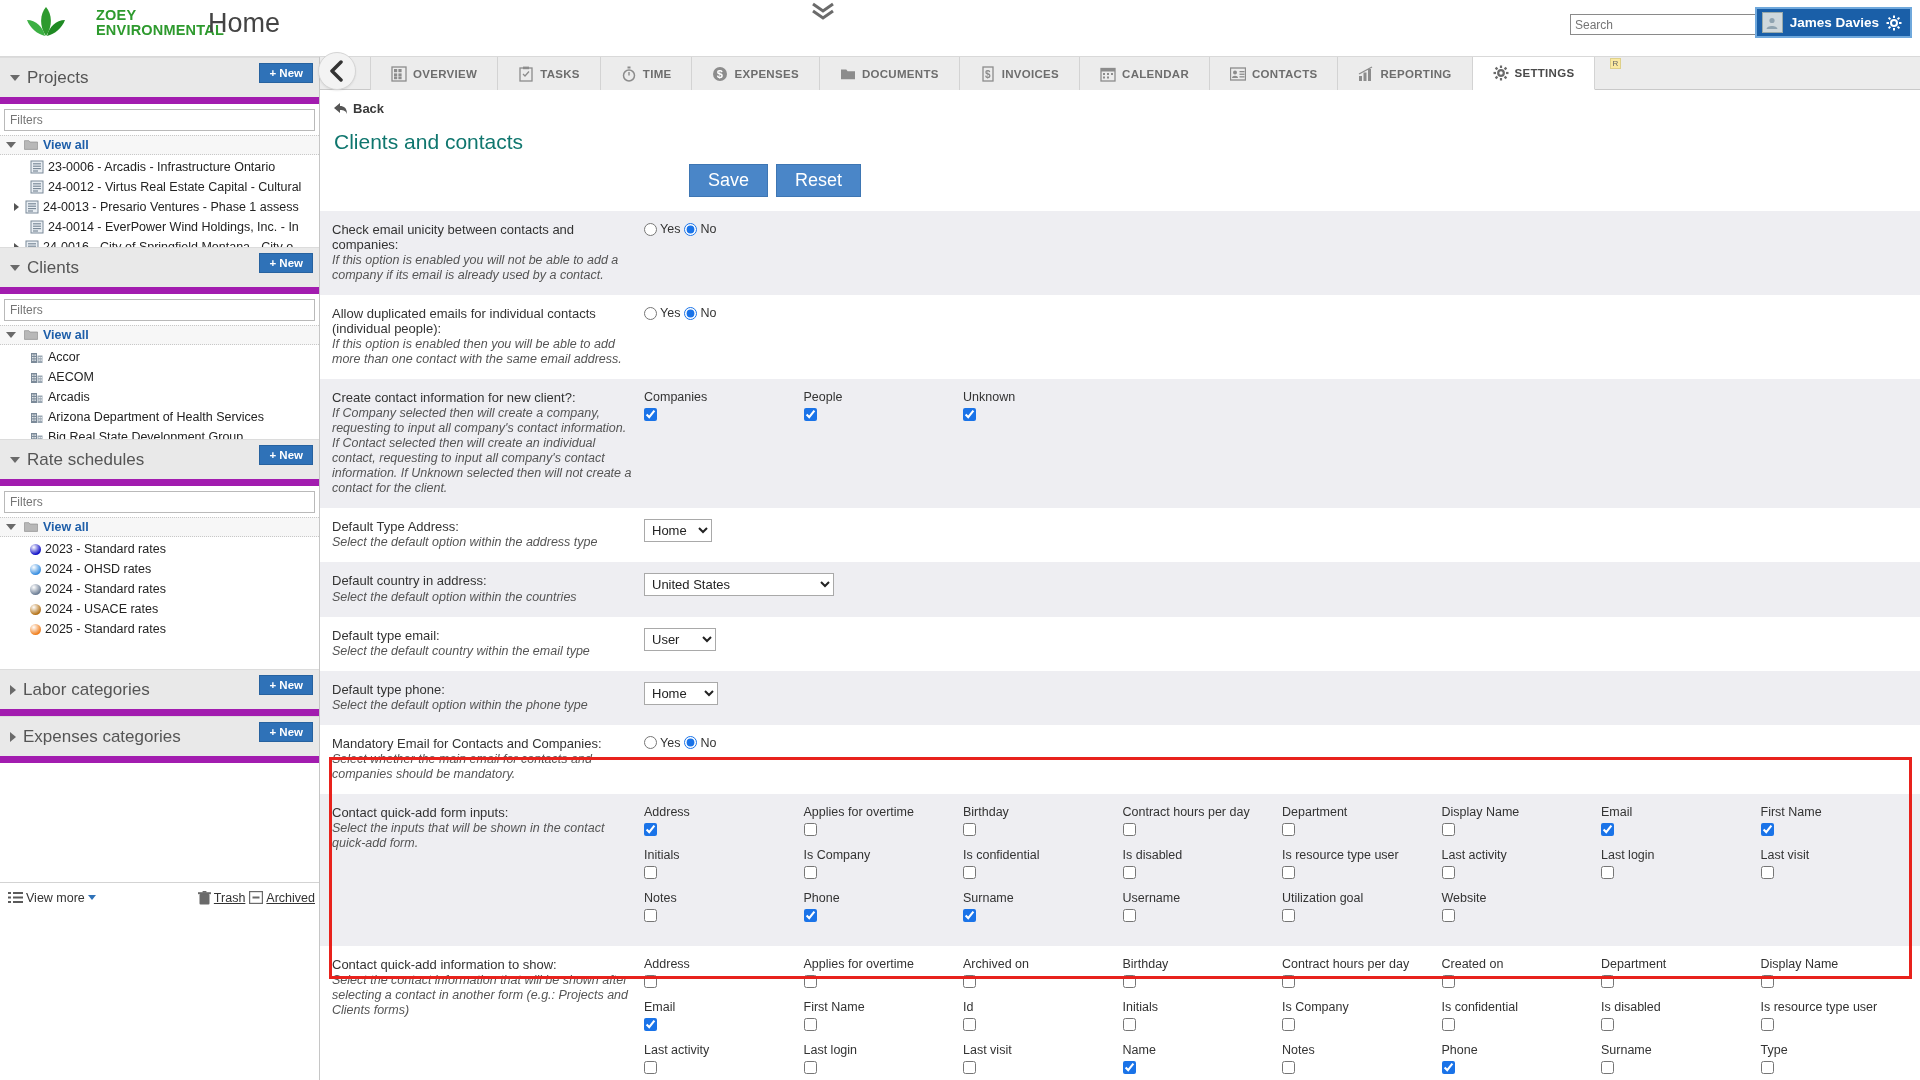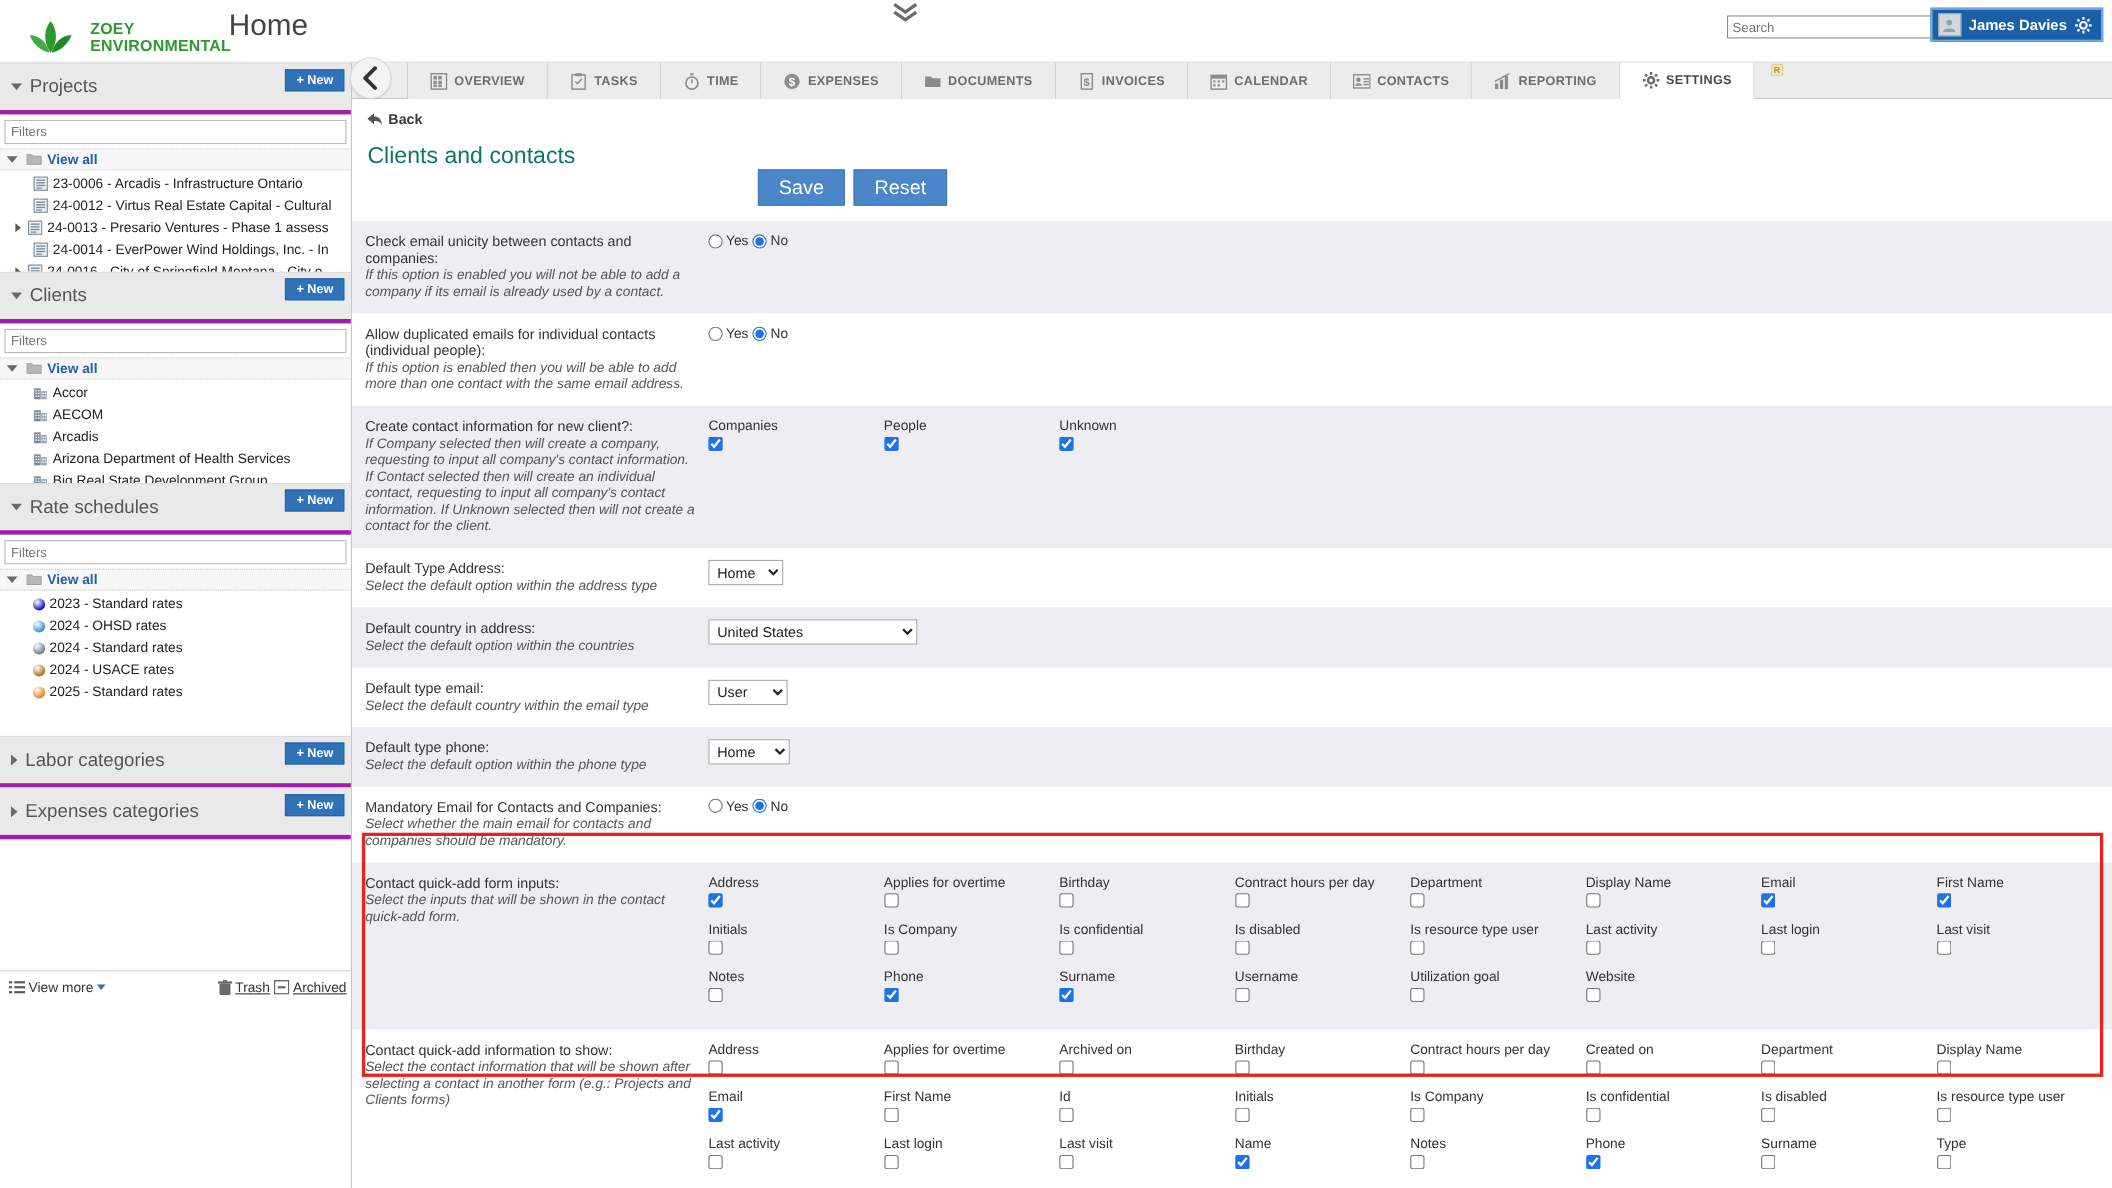--- a/index.html
+++ b/index.html
@@ -12,22 +12,22 @@
     color: #333;
   }
   .app { position: relative; width: 1920px; height: 1080px; }
 
   
   .topbar {
     position: absolute; top: 0; left: 0; width: 1920px; height: 57px;
     background: #fff; border-bottom: 1px solid #d9d9d9;
   }
   .logo-wrap {
-    position: absolute; left: 22px; top: 16px;
-    display: flex; align-items: center; gap: 12px;
+    position: absolute; left: 22px; top: 4px;
+    display: flex; align-items: center; gap: 26px;
   }
   .leaf-svg { width: 48px; height: 38px; display:block; }
   .logo-text {
     font-size: 14.5px; font-weight: bold; line-height: 1.05;
     color: #2e9a2e; letter-spacing: .2px;
   }
   .home-title {
     position: absolute; left: 208px; top: 8px;
     font-size: 27px; color: #444; font-weight: normal;
   }
@@ -90,21 +90,21 @@
     font-size: 8px; color:#666; text-align:center; line-height:10px;
   }
 
   
   .sidebar {
     position: absolute; left: 0; top: 57px; width: 320px; height: 1023px;
     background: #fff; border-right: 1px solid #c6c6c6; overflow: hidden;
   }
   .panel-header {
     height: 47px; background: #e9e9e9;
-    border-top: 1px solid #dcdcdc; border-bottom: 4px solid #a21caf;
+    border-top: 1px solid #dcdcdc; border-bottom: 7px solid #a21caf;
     display: flex; align-items: center; padding: 16px 6px; position: relative;
   }
   .tri {
     width: 0; height: 0; margin-right: 7px; margin-left: 4px;
     border-left: 5px solid transparent; border-right: 5px solid transparent;
     border-top: 6px solid #6a6a6a;
   }
   .tri.right {
     border-top: 5px solid transparent; border-bottom: 5px solid transparent;
     border-left: 6px solid #6a6a6a; border-right: 0;
@@ -158,21 +158,21 @@
   .main {
     position: absolute; left: 320px; top: 90px; width: 1600px; height: 990px;
     background: #fff; overflow: hidden;
   }
   .back-link {
     display: flex; align-items: center; gap: 5px;
     margin: 11px 0 0 14px; font-size: 13px; font-weight: bold; color: #3a3a3a;
     cursor: pointer; width: fit-content;
   }
   .page-h1 { margin: 14px 0 0 14px; font-size: 21px; color: #0f766e; font-weight: normal; }
-  .actions { display: flex; gap: 8px; justify-content: center; padding-right: 690px;}
+  .actions { display: flex; gap: 8px; justify-content: center; margin-top: 10px; padding-right: 690px;}
   .btn-primary {
     background: #4a86c8; color: #fff; border: 1px solid #3e76b3;
     font-size: 18px; padding: 5px 18px; cursor: pointer;
     font-family: "Liberation Sans", sans-serif;
   }
   .form { margin-top: 14px; }
   .row {
     display: flex; padding: 11px 0 11px 12px; position: relative;
     border-bottom: 1px solid transparent;
   }

